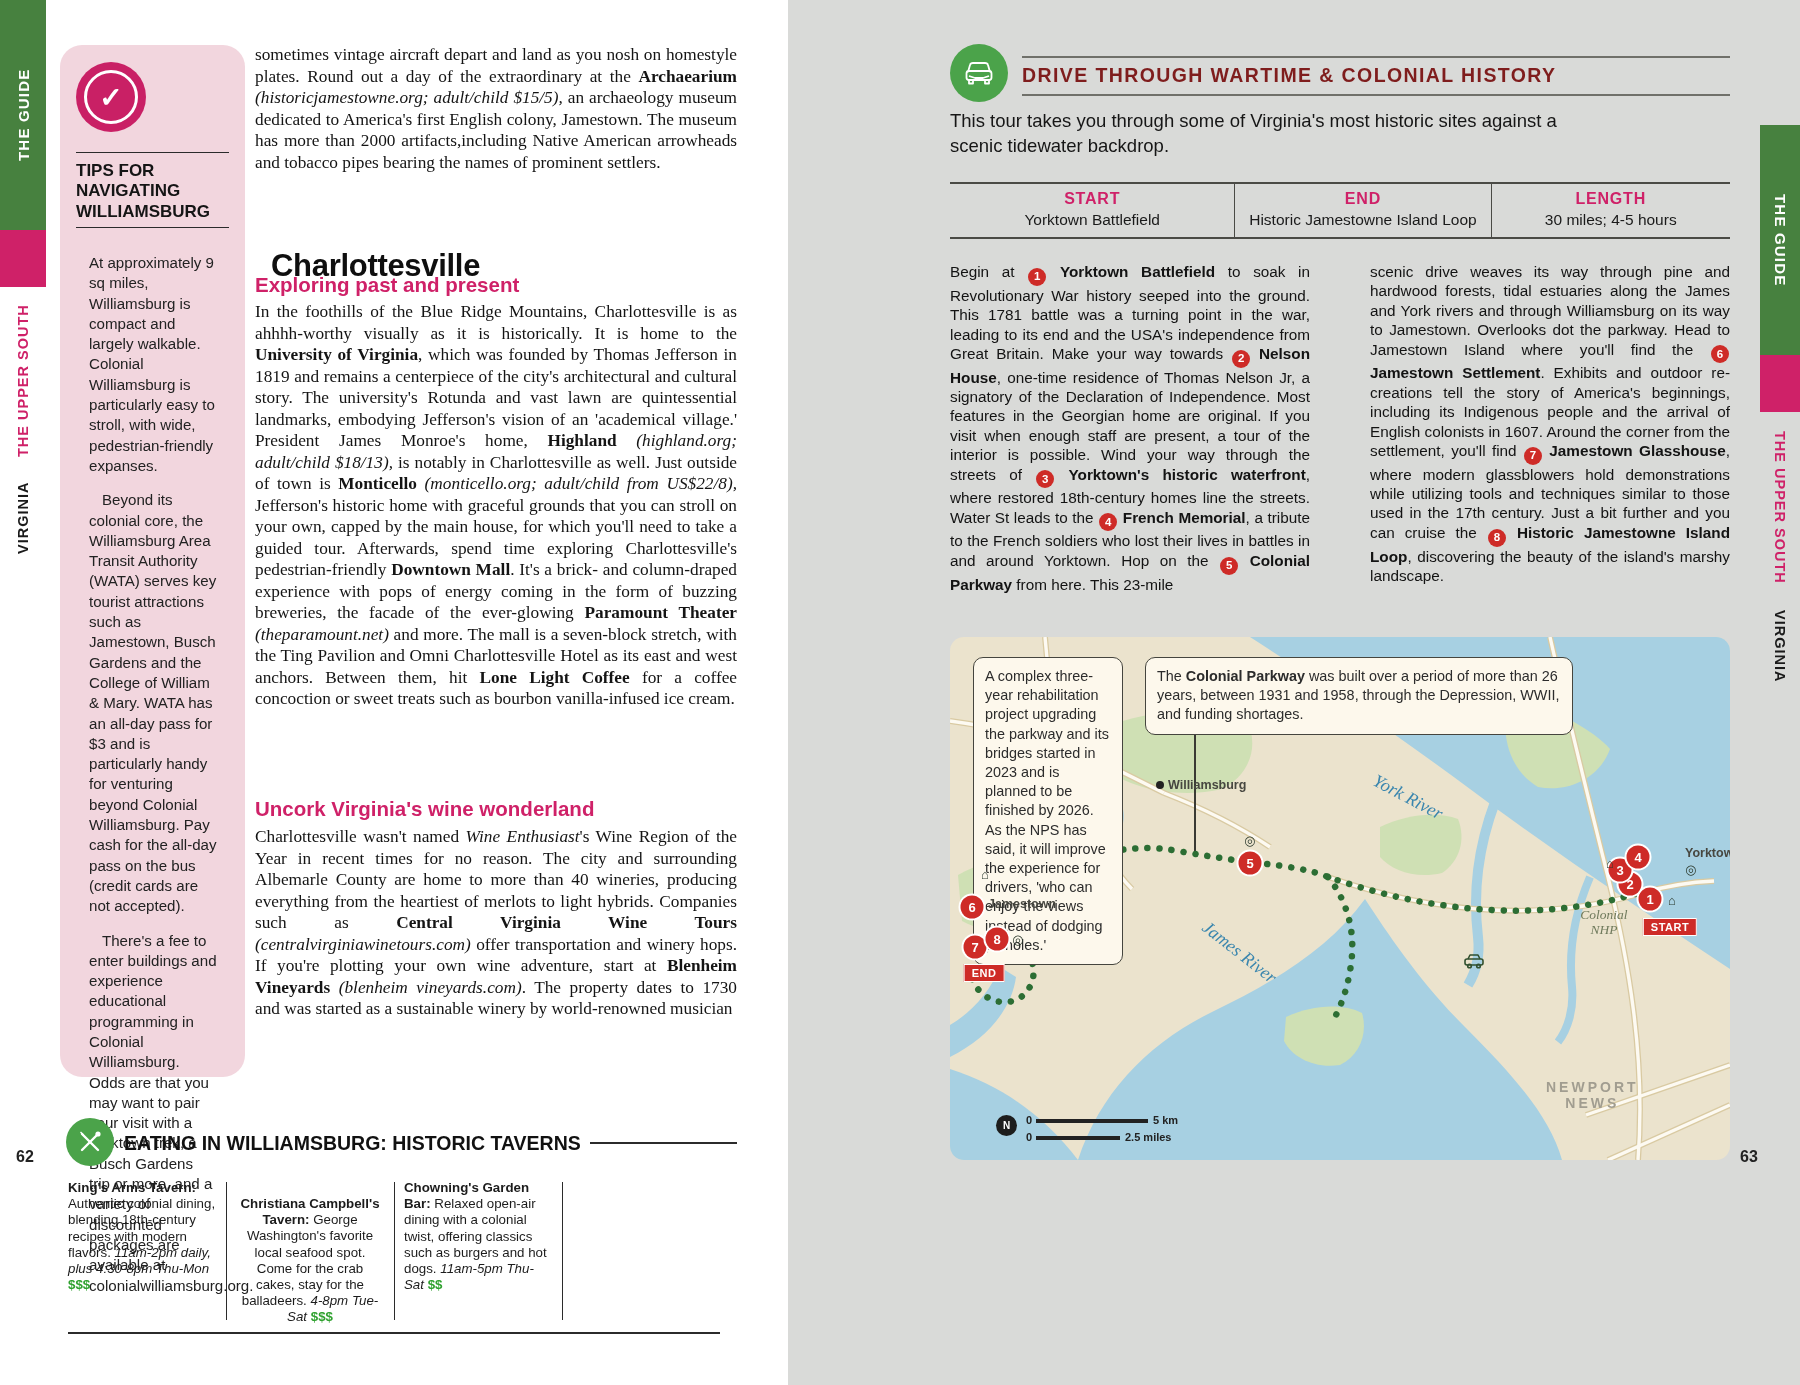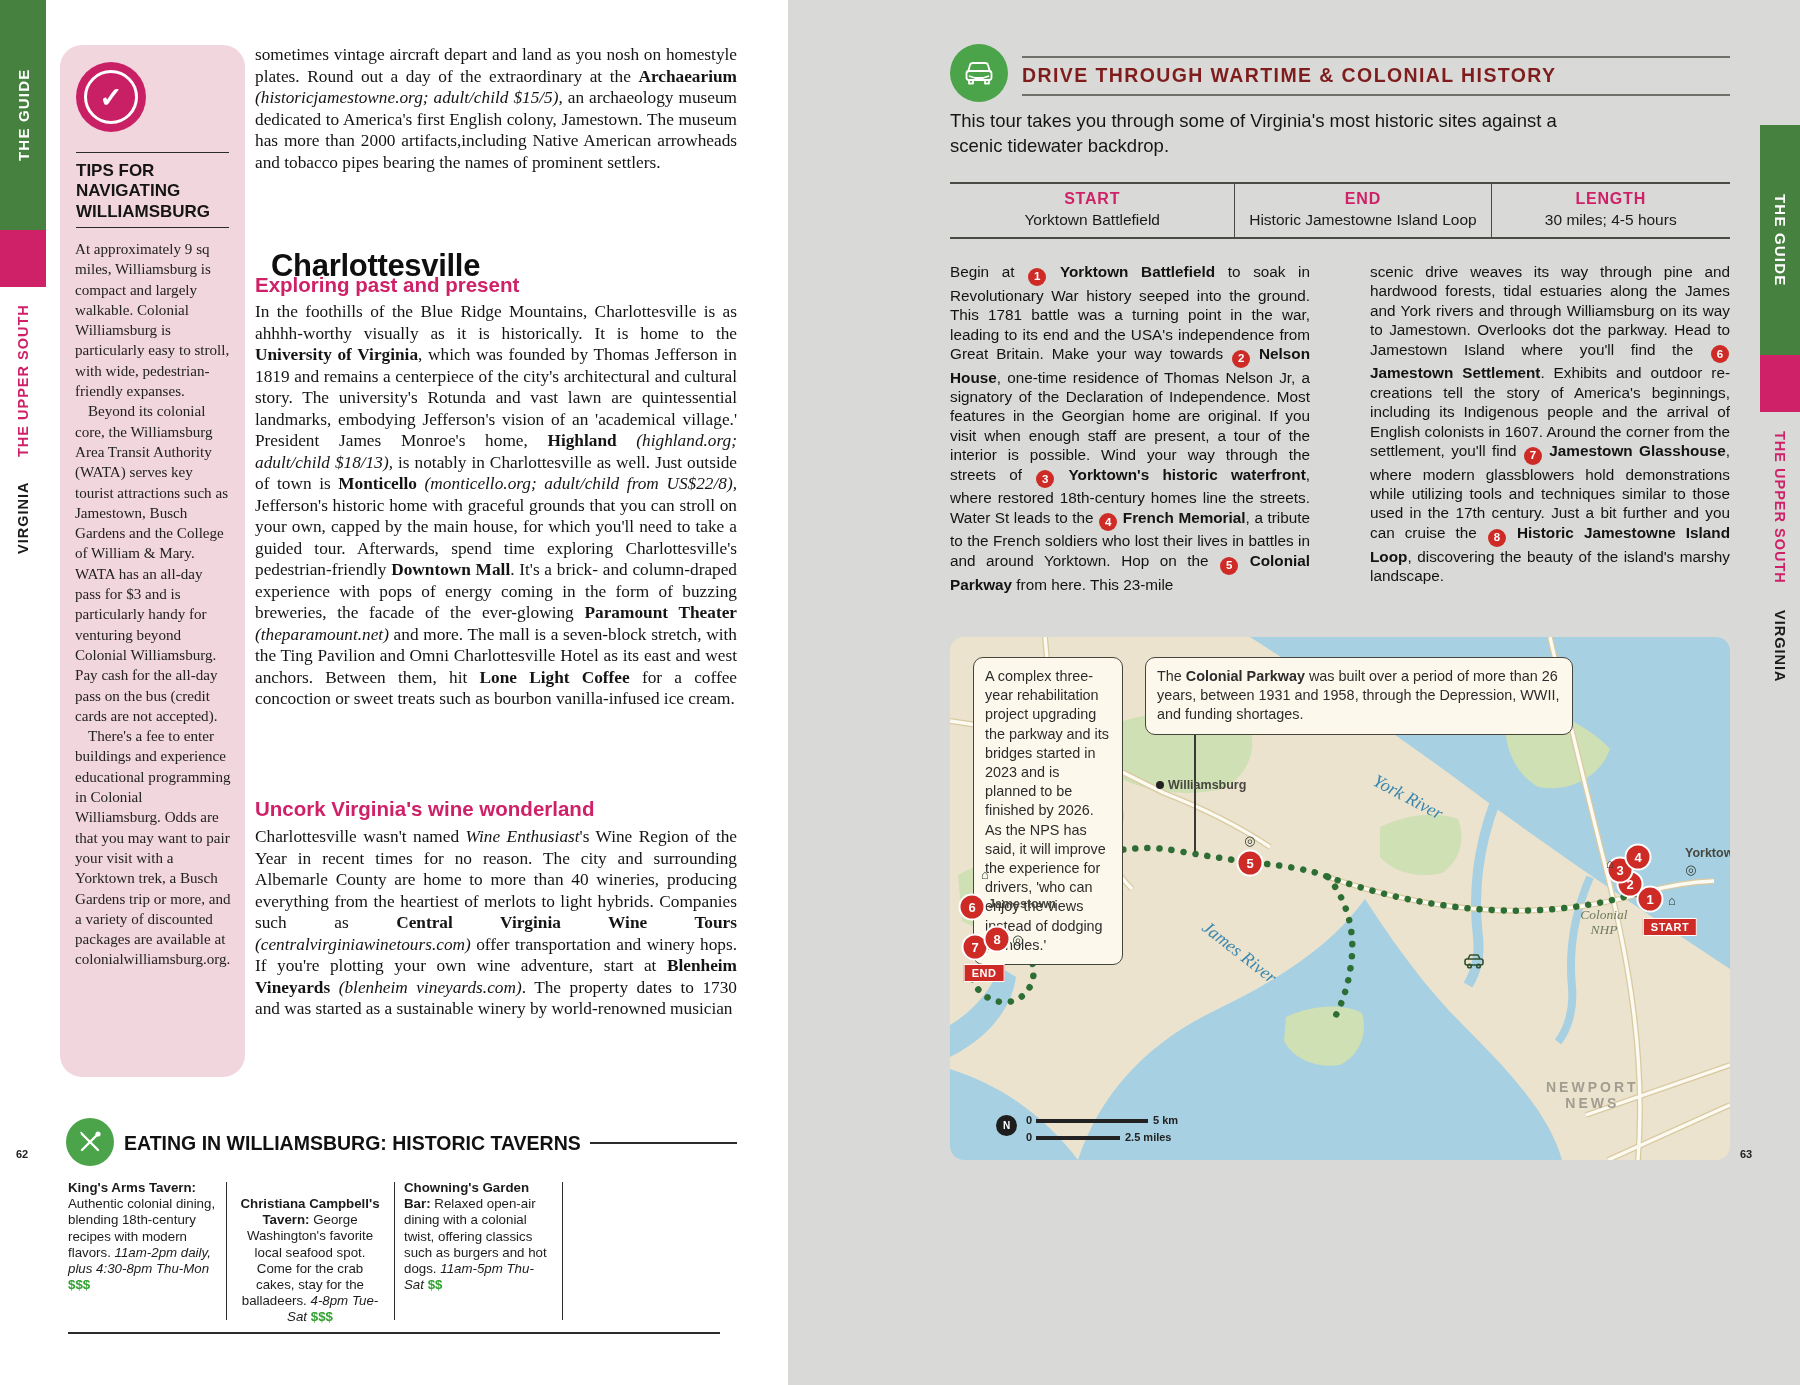--- a/index.html
+++ b/index.html
@@ -14,36 +14,36 @@
   .vlabel{font-weight:800;font-size:14.5px;letter-spacing:1px;}
   .pink-txt{color:#cf2168;}
   .blk-txt{color:#1a1a1a;}
   
   .tips-box{background:#f2d6de;border-radius:22px;}
   .check-circle{width:70px;height:70px;border-radius:50%;background:#c92065;display:flex;align-items:center;justify-content:center;}
   .check-ring{width:48px;height:48px;border:3px solid #fff;border-radius:50%;display:flex;align-items:center;justify-content:center;color:#fff;font-size:28px;font-weight:700;}
   .tips-rule{border-top:1.6px solid #2b2b2b;}
   .tips-title{font-size:17px;line-height:1.2;font-weight:800;color:#151515;}
   .tips-body{font-size:15.1px;line-height:20.3px;color:#222;}
-  .tips-body p{margin:0;font-family:Liberation Serif, serif;}
+  .tips-body p{margin:14px;}
   .tips-body p.ind{text-indent:13px;}
   .serif-para{font-family:"Liberation Serif",serif;font-size:17.3px;line-height:21.5px;text-align:justify;color:#141414;}
   .serif-para .b{font-weight:700;}
   .serif-para .i{font-style:italic;}
   h1.city{font-size:31px;font-weight:800;margin:16px;color:#0f0f0f;letter-spacing:-0.3px;}
   .h2pink{font-size:20.5px;font-weight:800;color:#cf2168;margin:0;}
   .eat-circle{width:48px;height:48px;border-radius:50%;background:#4ba34a;display:flex;align-items:center;justify-content:center;}
   .eat-title{font-size:19.5px;font-weight:800;color:#111;}
   .eat-rule{border-top:2px solid #2b2b2b;}
   .tavern{font-size:13.3px;line-height:16.2px;color:#1c1c1c;}
   .tavern .b{font-weight:800;}
   .tavern .i{font-style:italic;}
   .price{color:#2fa12f;font-weight:800;font-style:normal;}
   .vdiv{border-left:1.6px solid #2b2b2b;}
-  .pagenum{font-size:11px;font-weight:800;color:#222;}
+  .pagenum{font-size:16px;font-weight:800;color:#222;}
   
   .rpage{background:#d9dad8;}
   .drive-circle{width:58px;height:58px;border-radius:50%;background:#4ba34a;display:flex;align-items:center;justify-content:center;}
   .drive-title{font-size:19.5px;font-weight:800;letter-spacing:1.4px;color:#7f1d1d;}
   .hline{border-top:2px solid #70706a;}
   .intro{font-size:18.5px;line-height:25px;color:#161616;}
   .ttable{display:flex;border-top:2px solid #4a4a45;border-bottom:2px solid #4a4a45;}
   .tcol{text-align:center;padding:6px 4px 8px;}
   .tcol+.tcol{border-left:1.6px solid #4a4a45;}
   .thead{font-size:16px;font-weight:800;color:#cf2168;letter-spacing:0.8px;}

